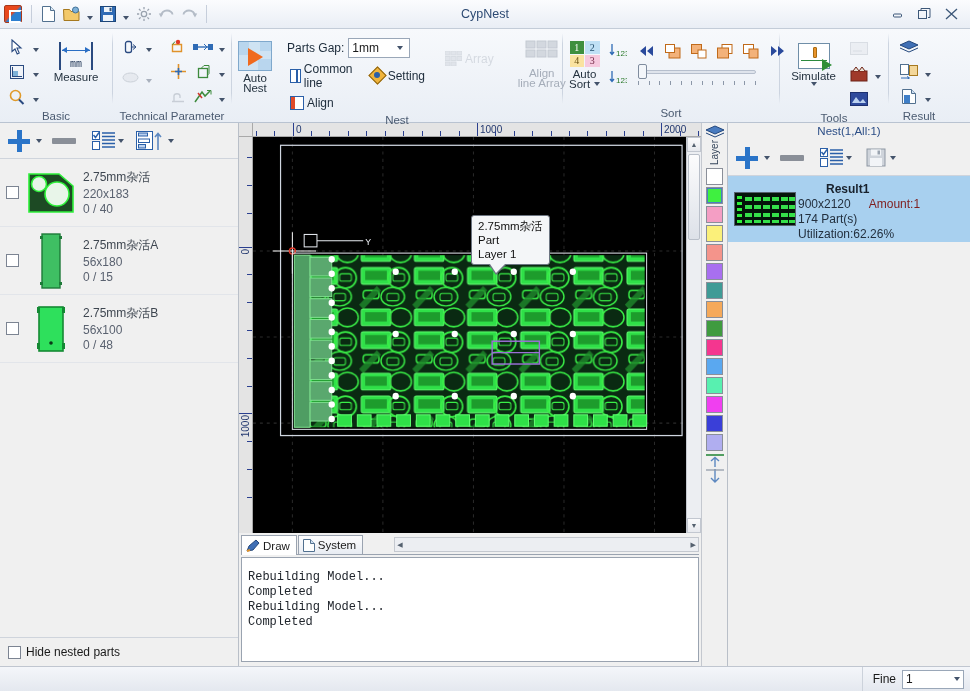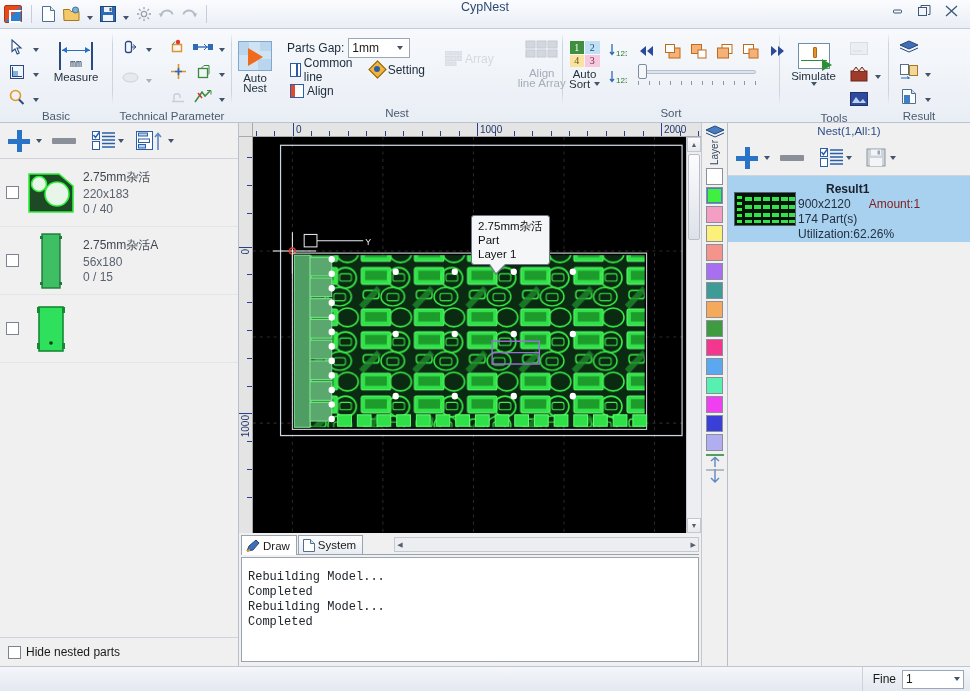--- a/index.html
+++ b/index.html
@@ -7,21 +7,21 @@
   body {
     width:970px; height:691px; overflow:hidden;
     font-family:"Liberation Sans", sans-serif;
     font-size:12px; color:#1a1a1a;
     background:#f0f0f0;
   }
   .app { width:970px; height:691px; display:flex; flex-direction:column;
          background:linear-gradient(#eef2f7,#e3e9f1); }
 
   
-  .titlebar { height:29px; position:relative; display:flex; 
+  .titlebar { height:29px; position:relative; display:flex; align-items:center;
      background:linear-gradient(#fbfcfe,#e9eef5); border-bottom:1px solid #c3ccd8; }
   .qbar { display:flex; align-items:center; gap:2px; padding-left:4px; height:100%; }
   .logo { width:18px; height:18px; margin-right:3px;
      background:linear-gradient(135deg,#e8481c 0%,#e8481c 45%,#2d7fd0 55%,#2d7fd0 100%);
      border:1px solid #a8371a; border-radius:2px; position:relative; }
   .logo:after { content:""; position:absolute; left:4px; top:4px; width:9px; height:9px;
      border:2px solid #fff; border-right-color:transparent; }
   .qsep { width:1px; height:18px; background:#c6cedb; margin:0 4px; }
   .qbtn { width:21px; height:21px; display:flex; align-items:center; justify-content:center;
      border:1px solid transparent; border-radius:3px; }
@@ -450,21 +450,21 @@
           <div class="an-ic">
             <div class="cell" style="left:0;top:0;width:10px;height:13px;"></div>
             <div class="cell" style="right:0;top:0;width:11px;height:9px;"></div>
             <div class="cell" style="right:0;bottom:0;width:13px;height:11px;"></div>
             <div class="an-tri"></div>
           </div>
           <div class="lbl">Auto</div>
           <div class="lbl" style="margin-top:-3px;">Nest</div>
         </div>
         <div class="gdiv" style="margin:2px 0 18px 0;"></div>
-        <div class="icol" style="gap:2px;padding-top:2px;">
+        <div class="icol" style="gap:8px;padding-top:2px;">
           <div class="gaprow">
             <span class="gaplbl">Parts Gap:</span>
             <div class="combo" style="width:62px;">
               <span class="v">1mm</span>
               <span class="cb">
                   <i class="caret"></i>
                 </span>
             </div>
           </div>
           <div class="irow" style="gap:8px;">
@@ -761,20 +761,25 @@
           <div class="pchk"></div>
           <div class="pthumb">
             <svg width="52" height="52" viewBox="0 0 52 52">
                 <rect x="14" y="4" width="24" height="44" fill="#2ee05c" stroke="#148a34" stroke-width="1.6"></rect>
                 <rect x="12" y="4" width="3" height="6" fill="#148a34"></rect>
                 <rect x="37" y="4" width="3" height="6" fill="#148a34"></rect>
                 <rect x="12" y="40" width="3" height="6" fill="#148a34"></rect>
                 <rect x="37" y="40" width="3" height="6" fill="#148a34"></rect>
                 <circle cx="26" cy="40" r="1.8" fill="#0a3a18"></circle>
               </svg>
+          </div>
+          <div class="pinfo">
+            <span class="pname">2.75mm杂活B</span>
+            <span class="pdim">56x100</span>
+            <span class="pcount">0 / 48</span>
           </div>
         </div>
 
       </div>
 
       <div class="lfoot">
         <span class="cb2"></span>
         <span class="t">Hide nested parts</span>
       </div>
     </div>

